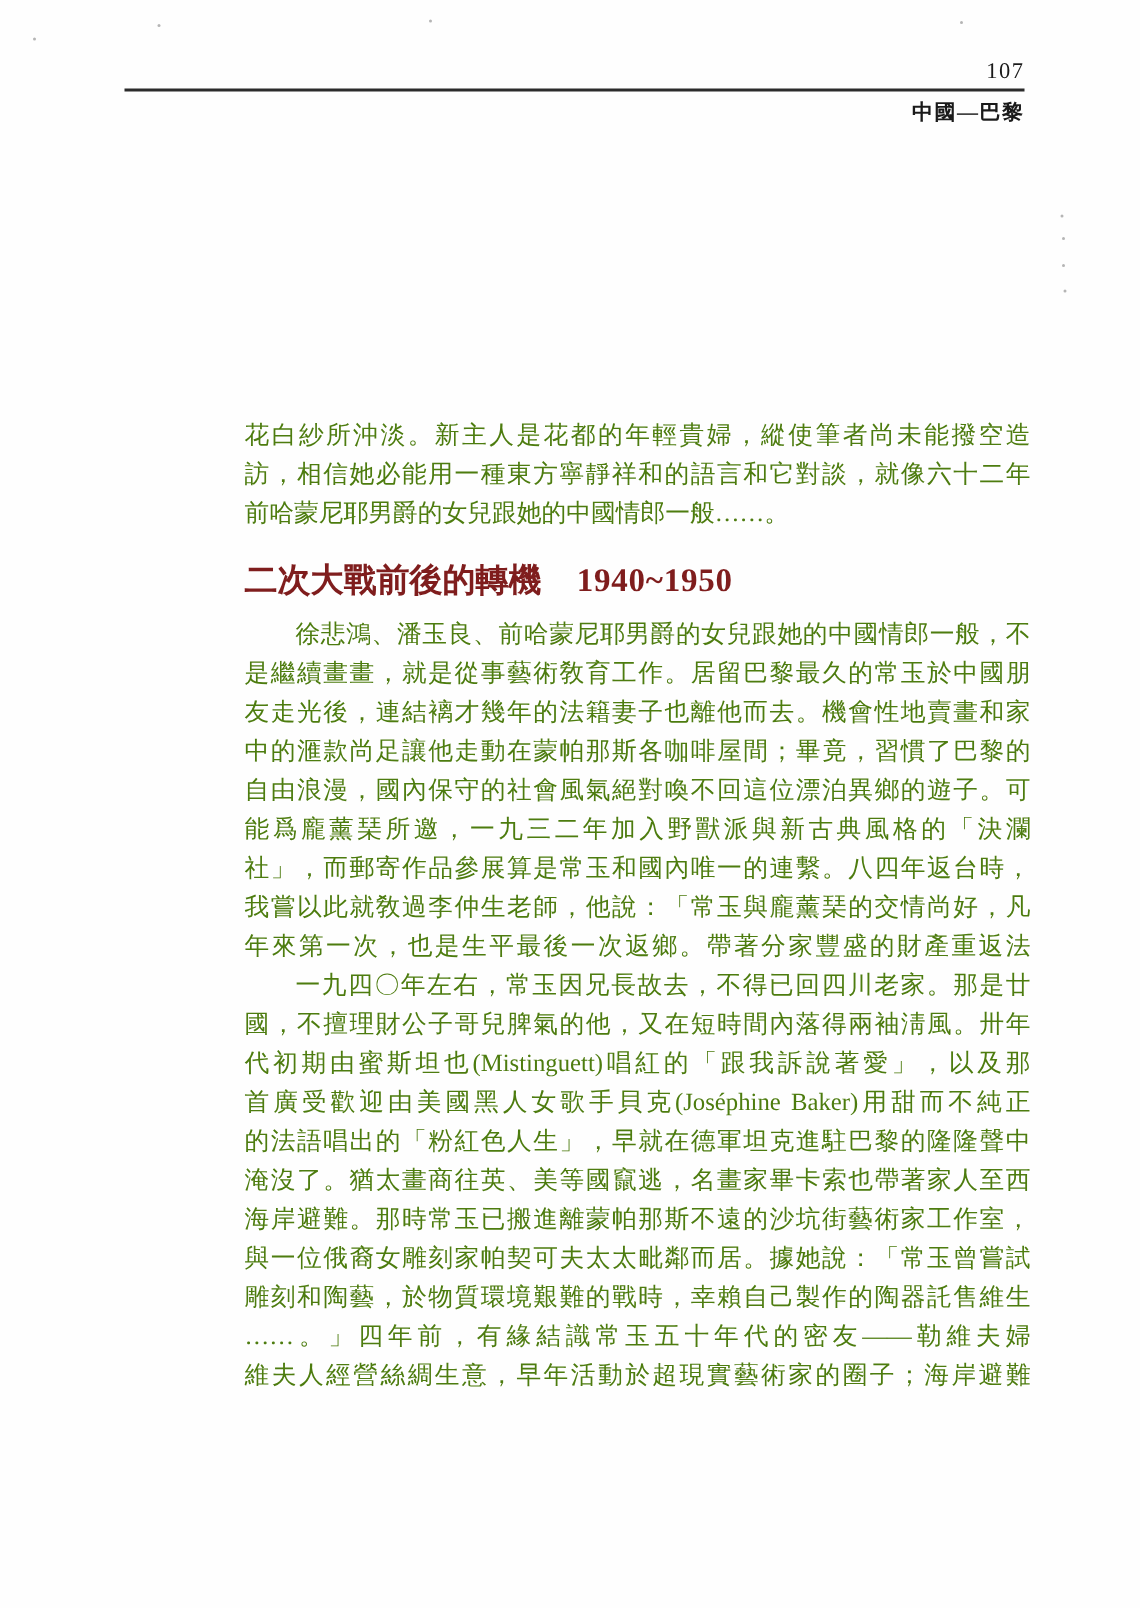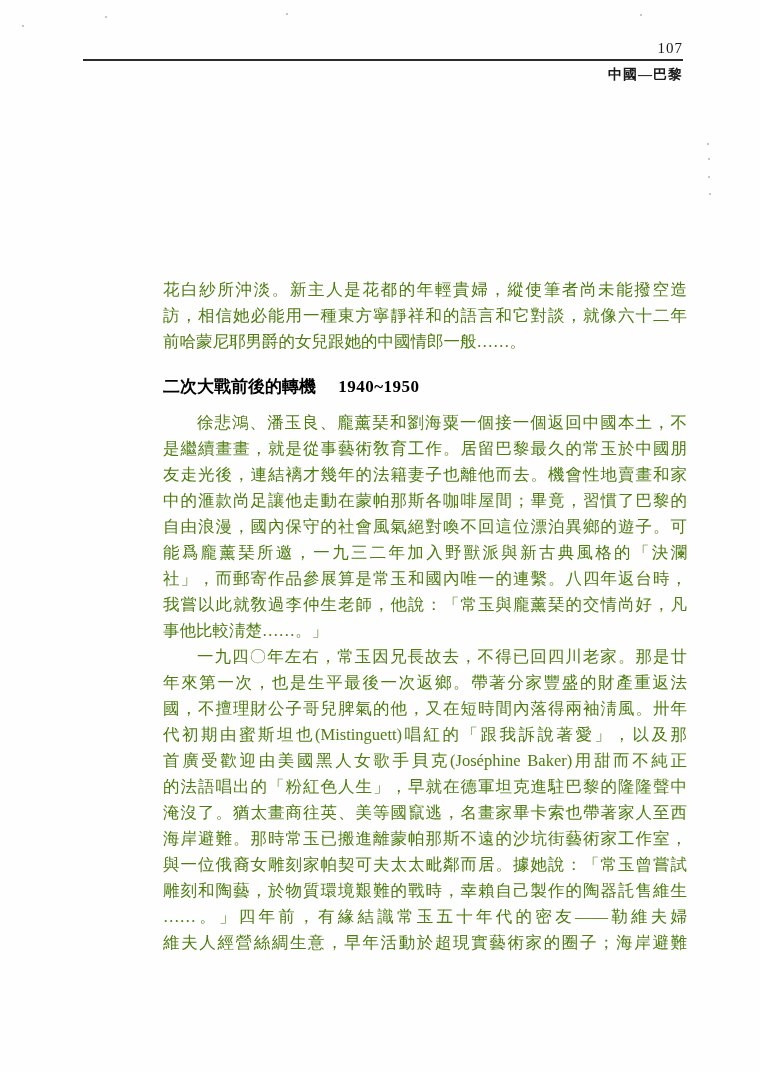--- a/index.html
+++ b/index.html
@@ -62,23 +62,23 @@
     text-align: left;
     text-align-last: left;
   }
   .line.indent {
     text-indent: 34px;
   }
   .section-heading {
     margin: 19px 0 10px 0;
     height: 26px;
     line-height: 26px;
-    font-size: 17px;
+    font-size: 22px;
     font-weight: 700;
-    color: #000000;
+    color: #7f1d1d;
   }
   .section-heading .years {
     margin-left: 18px;
     letter-spacing: 0.5px;
   }
   .speck {
     position: absolute;
     width: 2px;
     height: 2px;
     border-radius: 50%;
@@ -106,33 +106,32 @@
         </div>
       </div>
 
     <h2 class="section-heading">
       <span class="title">二次大戰前後的轉機</span>
       <span class="years">1940~1950</span>
     </h2>
 
     <div>
         <div class="paragraph">
-          <div class="line indent">徐悲鴻、潘玉良、龐薰琹和劉海粟一個接一個返回中國本土，不</div>
+          <div class="line indent">徐悲鴻、潘玉良、前哈蒙尼耶男爵的女兒跟她的中國情郎一般，不</div>
           <div class="line">是繼續畫畫，就是從事藝術敎育工作。居留巴黎最久的常玉於中國朋</div>
           <div class="line">友走光後，連結褵才幾年的法籍妻子也離他而去。機會性地賣畫和家</div>
           <div class="line">中的滙款尚足讓他走動在蒙帕那斯各咖啡屋間；畢竟，習慣了巴黎的</div>
           <div class="line">自由浪漫，國內保守的社會風氣絕對喚不回這位漂泊異鄉的遊子。可</div>
           <div class="line">能爲龐薰琹所邀，一九三二年加入野獸派與新古典風格的「決瀾</div>
           <div class="line">社」，而郵寄作品參展算是常玉和國內唯一的連繫。八四年返台時，</div>
           <div class="line">我嘗以此就敎過李仲生老師，他說：「常玉與龐薰琹的交情尚好，凡</div>
-          <div class="line short">事他比較淸楚……。」</div>
         </div>
         <div class="paragraph">
+          <div class="line">年來第一次，也是生平最後一次返鄉。帶著分家豐盛的財產重返法</div>
           <div class="line indent">一九四〇年左右，常玉因兄長故去，不得已回四川老家。那是廿</div>
-          <div class="line">年來第一次，也是生平最後一次返鄉。帶著分家豐盛的財產重返法</div>
           <div class="line">國，不擅理財公子哥兒脾氣的他，又在短時間內落得兩袖淸風。卅年</div>
           <div class="line">代初期由蜜斯坦也(Mistinguett)唱紅的「跟我訴說著愛」，以及那</div>
           <div class="line">首廣受歡迎由美國黑人女歌手貝克(Joséphine Baker)用甜而不純正</div>
           <div class="line">的法語唱出的「粉紅色人生」，早就在德軍坦克進駐巴黎的隆隆聲中</div>
           <div class="line">淹沒了。猶太畫商往英、美等國竄逃，名畫家畢卡索也帶著家人至西</div>
           <div class="line">海岸避難。那時常玉已搬進離蒙帕那斯不遠的沙坑街藝術家工作室，</div>
           <div class="line">與一位俄裔女雕刻家帕契可夫太太毗鄰而居。據她說：「常玉曾嘗試</div>
           <div class="line">雕刻和陶藝，於物質環境艱難的戰時，幸賴自己製作的陶器託售維生</div>
           <div class="line">……。」四年前，有緣結識常玉五十年代的密友——勒維夫婦</div>
           <div class="line">維夫人經營絲綢生意，早年活動於超現實藝術家的圈子；海岸避難</div>

